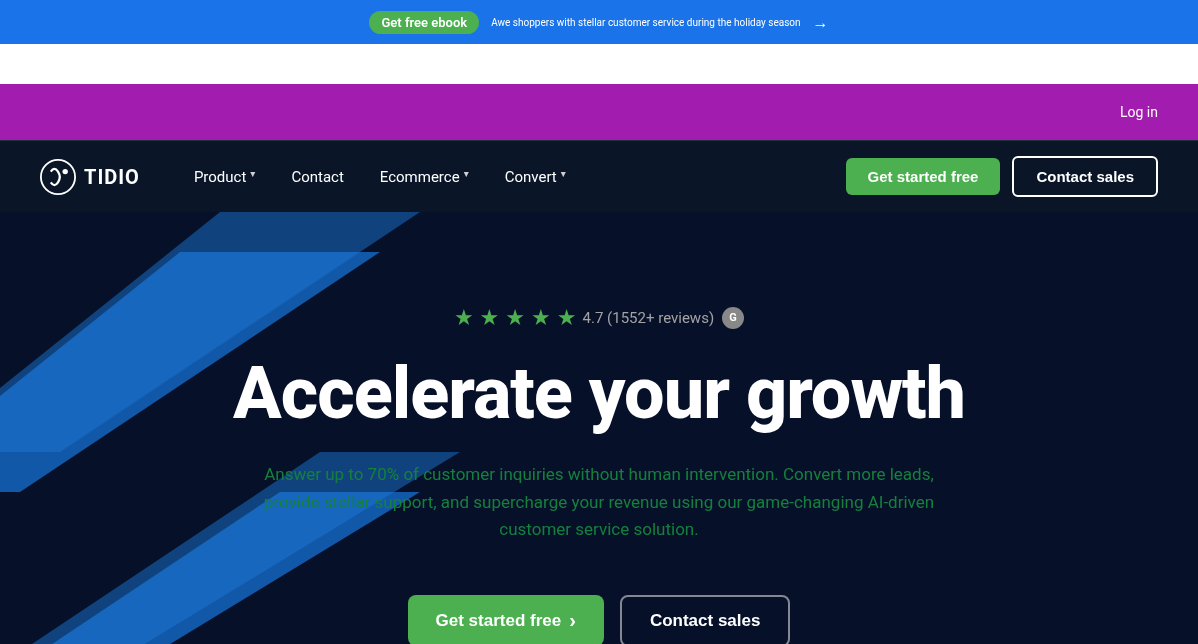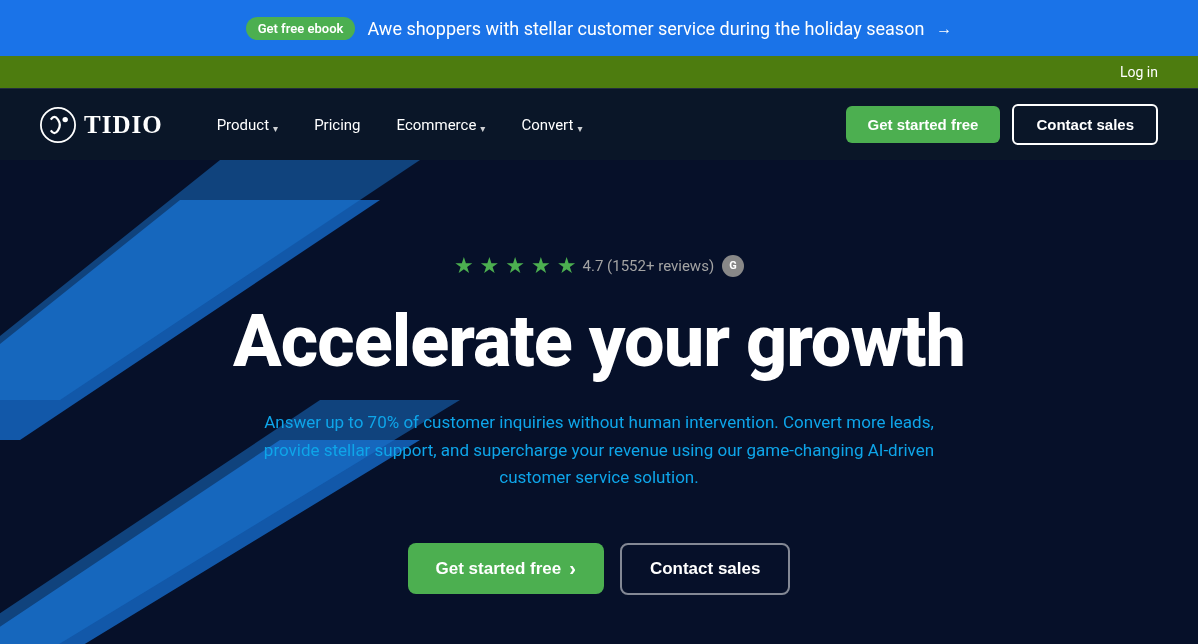--- a/index.html
+++ b/index.html
@@ -15,49 +15,50 @@
     }
 
     
     .top-banner {
       background-color: #1a73e8;
       display: flex;
       align-items: center;
       justify-content: center;
       gap: 12px;
       padding: 10px 20px;
-      height: 56px;
+      height: 44px;
     }
 
     .ebook-badge {
       background-color: #4caf50;
       color: white;
       font-size: 13px;
       font-weight: 600;
       padding: 4px 12px;
       border-radius: 20px;
       white-space: nowrap;
     }
 
     .banner-text {
       color: white;
-      font-size: 18px;
+      font-size: 10px;
     }
 
     .banner-arrow {
       color: white;
       font-size: 16px;
     }
 
     
     .header-top {
-      background-color: #4d7c0f;
+      background-color: #a21caf;
       display: flex;
       justify-content: flex-end;
-      padding: 8px 40px;
+      padding: 20px 40px;
+      margin-top: 40px;
     }
 
     .login-link {
       color: white;
       font-size: 14px;
       text-decoration: none;
       cursor: pointer;
     }
 
     
@@ -78,40 +79,39 @@
       cursor: pointer;
     }
 
     .logo-icon {
       width: 36px;
       height: 36px;
     }
 
     .logo-text {
       color: white;
-      font-size: 25px;
+      font-size: 20px;
       font-weight: 700;
       letter-spacing: 1px;
-      font-family: Liberation Serif, serif;
     }
 
     .nav-links {
       display: flex;
       align-items: center;
       gap: 8px;
       flex: 1;
     }
 
     .nav-item {
       color: white;
       font-size: 15px;
       padding: 8px 14px;
       cursor: pointer;
       display: flex;
-      align-items: flex-end;
+      align-items: flex-start;
       gap: 4px;
       white-space: nowrap;
       border-radius: 4px;
     }
 
     .nav-chevron {
       font-size: 10px;
       opacity: 0.8;
     }
 
@@ -200,21 +200,21 @@
     .hero-title {
       color: white;
       font-size: 72px;
       font-weight: 800;
       line-height: 1.1;
       margin-bottom: 28px;
       letter-spacing: -1px;
     }
 
     .hero-subtitle {
-      color: #0ea5e9;
+      color: #15803d;
       font-size: 17px;
       line-height: 1.6;
       max-width: 700px;
       margin: 0 auto 52px;
     }
 
     .hero-buttons {
       display: flex;
       align-items: center;
       justify-content: center;
@@ -278,21 +278,21 @@
     </svg>
     <span class="logo-text">TIDIO</span>
   </div>
 
   <div class="nav-links">
     <div class="nav-item">
       <span>Product</span>
       <span class="nav-chevron">▾</span>
     </div>
     <div class="nav-item">
-      <span>Pricing</span>
+      <span>Contact</span>
     </div>
     <div class="nav-item">
       <span>Ecommerce</span>
       <span class="nav-chevron">▾</span>
     </div>
     <div class="nav-item">
       <span>Convert</span>
       <span class="nav-chevron">▾</span>
     </div>
   </div>

